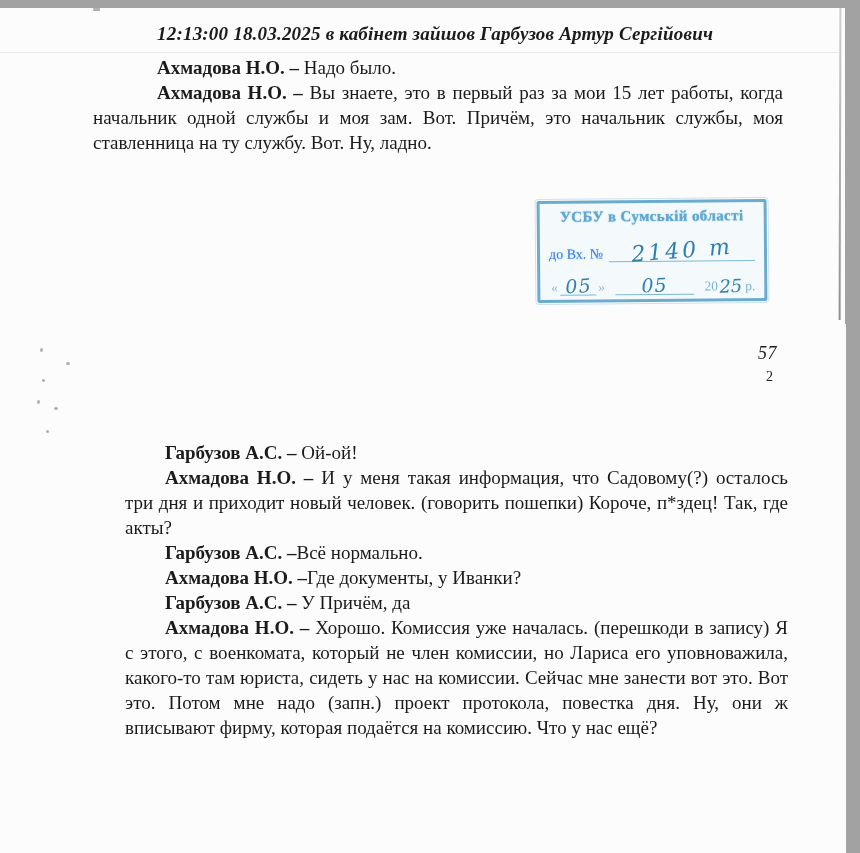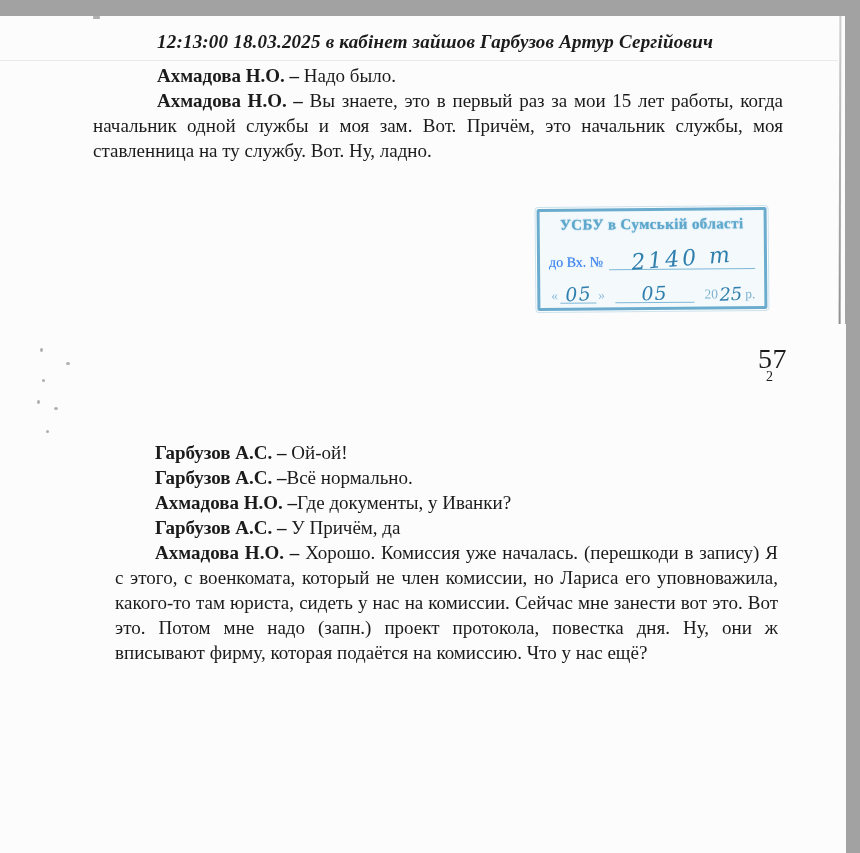--- a/index.html
+++ b/index.html
@@ -6,21 +6,21 @@
   body {
     width:860px; height:853px;
     background:#a2a2a2;
     font-family:"Liberation Serif", serif;
     position:relative; overflow:hidden;
   }
   .page {
     position:absolute; left:0;
     background:#fcfcfc;
   }
-  #page1 { top:16px; width:845px; height:316px; }
+  #page1 { top:8px; width:845px; height:316px; }
   #page2 { top:324px; width:846px; height:529px; }
 
   
   .edge-line {
     position:absolute; left:839px; top:0; width:2px; height:312px;
     background:linear-gradient(#cfcfcf, #8f8f8f);
     transform:rotate(0.15deg);
   }
   .header-artifact {
     position:absolute; left:0; top:44px; width:838px; height:1px;
@@ -30,36 +30,36 @@
 
   
   .textblock {
     position:absolute;
     color:#1b1b1b;
     font-size:19px;
     line-height:25px;
     text-align:justify;
   }
   #p1-text { left:93px; top:13px; width:690px; }
-  #p2-text { left:115px; top:116px; width:663px; }
+  #p2-text { left:125px; top:116px; width:663px; }
   .textblock p { margin:0; }
   #p1-text p { text-indent:64px; }
   #p2-text p { text-indent:40px; }
   .session-header {
     font-weight:bold; font-style:italic;
     letter-spacing:.2px;
     margin-bottom:9px !important;
   }
   .faded { color:#979797; filter:blur(0.35px); }
   b { font-weight:bold; }
 
   
   .page-number {
     position:absolute; left:758px; top:19px;
-    font-size:28px; color:#1b1b1b; letter-spacing:.5px;
+    font-size:18px; color:#1b1b1b; letter-spacing:.5px;font-style:italic;
   }
   .page-number-secondary {
     position:absolute; left:766px; top:45px;
     font-size:14px; color:#1b1b1b;
   }
 
   
   .stamp {
     position:absolute; left:537px; top:192px; width:224px; height:96px;
     border:3px solid rgba(72,152,194,.8);
@@ -140,18 +140,19 @@
 
   <div class="speck" style="left:40px; top:24px; width:3px; height:4px;"></div>
   <div class="speck" style="left:66px; top:38px; width:4px; height:3px;"></div>
   <div class="speck" style="left:42px; top:55px; width:3px; height:3px;"></div>
   <div class="speck" style="left:37px; top:76px; width:3px; height:4px;"></div>
   <div class="speck" style="left:54px; top:83px; width:4px; height:3px;"></div>
   <div class="speck" style="left:46px; top:106px; width:3px; height:3px;"></div>
 
   <div class="textblock" id="p2-text">
     <p class="line"><b>Гарбузов А.С. –</b><span> Ой-ой!</span></p>
+    <p class="line"><b>Ахмадова Н.О. –</b><span> И у меня такая информация, что Садовому(?)  осталось три дня  и приходит новый человек.  (говорить пошепки) Короче, п*здец! Так, где акты?</span></p>
     <p class="line"><b>Гарбузов А.С. –</b><span>Всё нормально.</span></p>
     <p class="line"><b>Ахмадова Н.О. –</b><span>Где документы, у Иванки?</span></p>
     <p class="line"><b>Гарбузов А.С. –</b><span> У Причём, да</span></p>
     <p class="line"><b>Ахмадова Н.О. –</b><span> Хорошо. Комиссия уже началась.  (перешкоди в запису) Я с этого, с военкомата, который не член комиссии, но Лариса его уповноважила, какого-то там юриста, сидеть у нас на  комиссии. Сейчас мне занести  вот это.  Вот это. Потом мне надо (запн.) проект протокола, повестка дня. Ну, они ж  вписывают фирму, которая подаётся на комиссию.  Что у  нас ещё?</span></p>
   </div>
 </div>
 
 </body></html>

